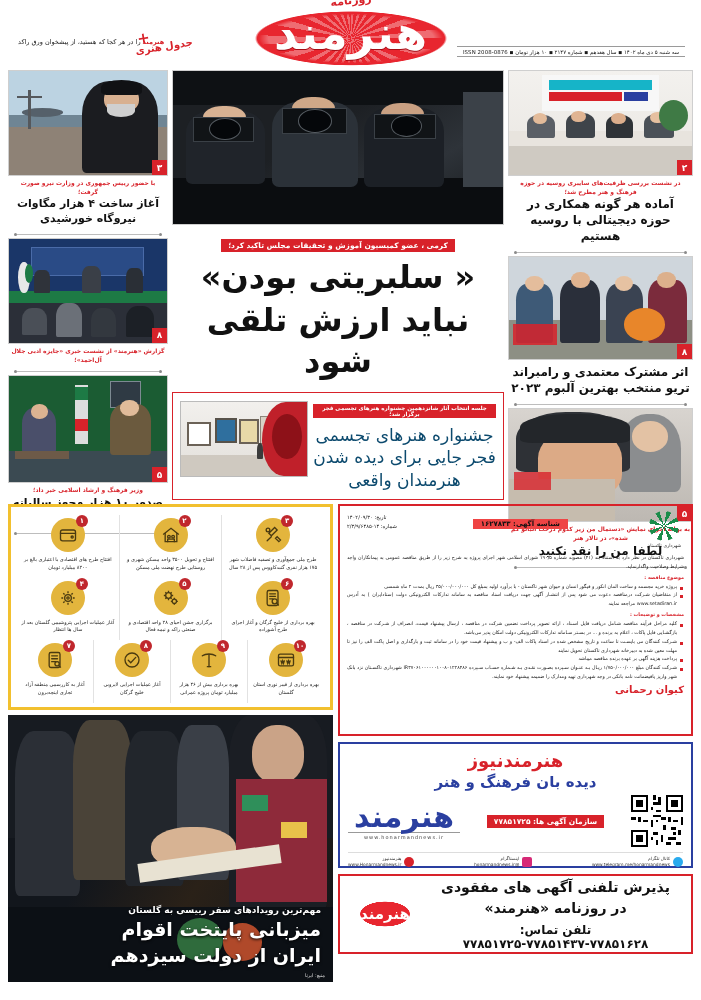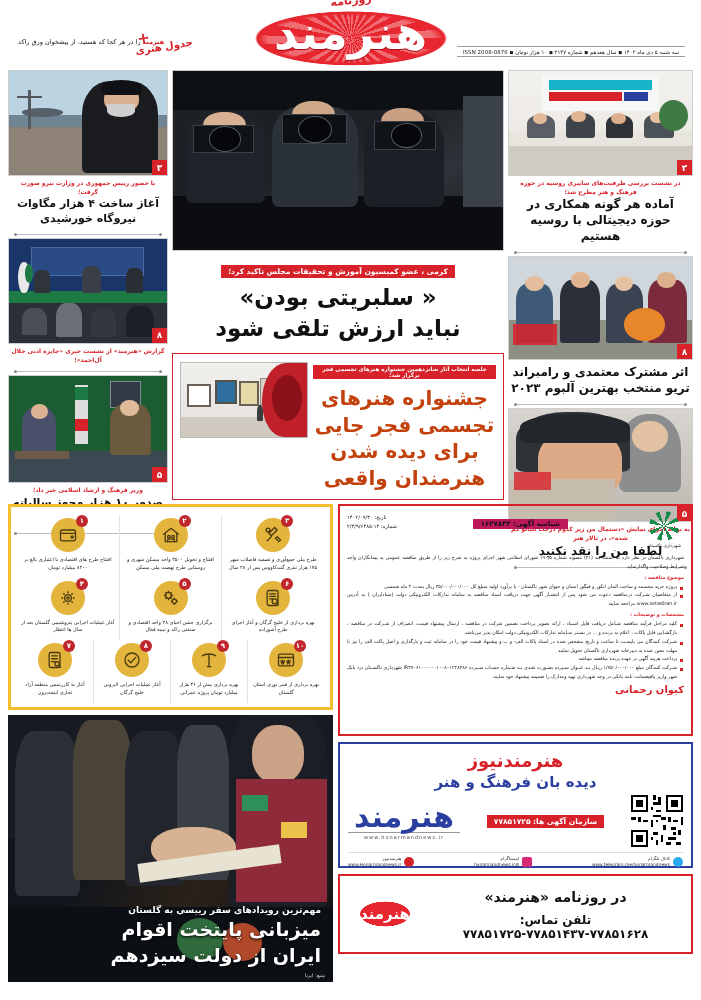--- a/index.html
+++ b/index.html
@@ -106,27 +106,27 @@
   .blob{position:absolute;border-radius:50%;}
   .rect{position:absolute;}
 
   
   .redbar{
     background:#d8222a;color:#fff;font-size:7.5px;font-weight:bold;
     display:inline-block;padding:2px 7px;margin:0 auto;
   }
   .center{text-align:center;}
   .bighl{
-    font-size:23px;font-weight:bold;color:#111;line-height:1.28;margin:5px 0 0;text-align:center;
+    font-size:32px;font-weight:bold;color:#111;line-height:1.28;margin:5px 0 0;text-align:center;
   }
   .mid-box{border:1px solid #d8222a;box-sizing:border-box;padding:4px 3px 6px;}
   .fest-wrap{display:flex;gap:5px;align-items:flex-start;padding:4px 4px 2px;}
   .fest-txt{flex:1;text-align:center;}
   .fest-redbar{background:#d8222a;color:#fff;font-size:5.6px;font-weight:bold;padding:1px 4px;display:inline-block;}
-  .fest-hl{font-size:20px;font-weight:bold;color:#c2410c;line-height:1.32;margin-top:4px;}
+  .fest-hl{font-size:17px;font-weight:normal;color:#0c4a6e;line-height:1.32;margin-top:4px;}
   .fest-img{width:126px;height:74px;border:1px solid #bbb;position:relative;overflow:hidden;flex:none;}
 
   
   .botgrid{display:flex;gap:5px;margin-top:4px;height:478px;}
   .bot-left{width:355px;display:flex;flex-direction:column;gap:6px;}
   .bot-right{flex:1;display:flex;flex-direction:column;}
 
   
   .tender{border:2px solid #d8222a;box-sizing:border-box;padding:5px 7px 6px;height:232px;position:relative;}
   .tender-top{display:flex;align-items:flex-start;gap:6px;}
@@ -138,21 +138,21 @@
       #1a8c4a 90deg 108deg,transparent 108deg 135deg,#1a8c4a 135deg 153deg,transparent 153deg 180deg,
       #1a8c4a 180deg 198deg,transparent 198deg 225deg,#1a8c4a 225deg 243deg,transparent 243deg 270deg,
       #1a8c4a 270deg 288deg,transparent 288deg 315deg,#1a8c4a 315deg 333deg,transparent 333deg 360deg);
     border-radius:50%;
   }
   .t-emblem-lbl{font-size:4.6px;color:#1a1a1a;margin-top:2px;}
   .tender-title{flex:1;text-align:center;}
   .tender-title h2{margin:0;font-size:16px;color:#d8222a;font-weight:bold;}
   .tender-meta{font-size:5.2px;color:#222;line-height:1.7;text-align:left;flex:none;padding-top:2px;}
   .shenase{
-    background:#be185d;color:#111;font-size:7px;font-weight:bold;
+    background:#ef4444;color:#111;font-size:7px;font-weight:bold;
     display:inline-block;padding:1px 8px;margin-top:4px;
   }
   .t-body{font-size:4.8px;color:#222;line-height:1.85;margin-top:6px;text-align:justify;}
   .t-body .lbl{color:#d8222a;font-weight:bold;display:block;margin-top:2px;}
   .t-body ul{list-style:none;margin:0;padding:0;}
   .t-body li{position:relative;padding-right:7px;}
   .t-body li:before{content:"";position:absolute;right:1px;top:4px;width:3px;height:3px;background:#d8222a;}
   .t-sign{color:#d8222a;font-weight:bold;font-size:10px;line-height:1.5;margin-top:0;}
 
   
@@ -536,20 +536,21 @@
           <div class="soc">
             <span class="ic" style="background:#d8222a;border-radius:50%;"></span>
             <span><span>هنرمندنیوز</span><br>
                   <span>www.Honarmandnews.ir</span></span>
           </div>
         </div>
       </div>
 
       <div class="lostads">
         <div class="lost-txt">
+          <div class="lost-l1">پذیرش تلفنی آگهی های مفقودی</div>
           <div class="lost-l1">در روزنامه «هنرمند»</div>
           <div class="lost-tel">تلفن تماس: ۷۷۸۵۱۶۲۸-۷۷۸۵۱۴۳۷-۷۷۸۵۱۷۲۵</div>
         </div>
         <div class="lost-stamp">هنرمند</div>
       </div>
     </div>
 
     <div class="bot-right">
       <div class="infobox">
 

